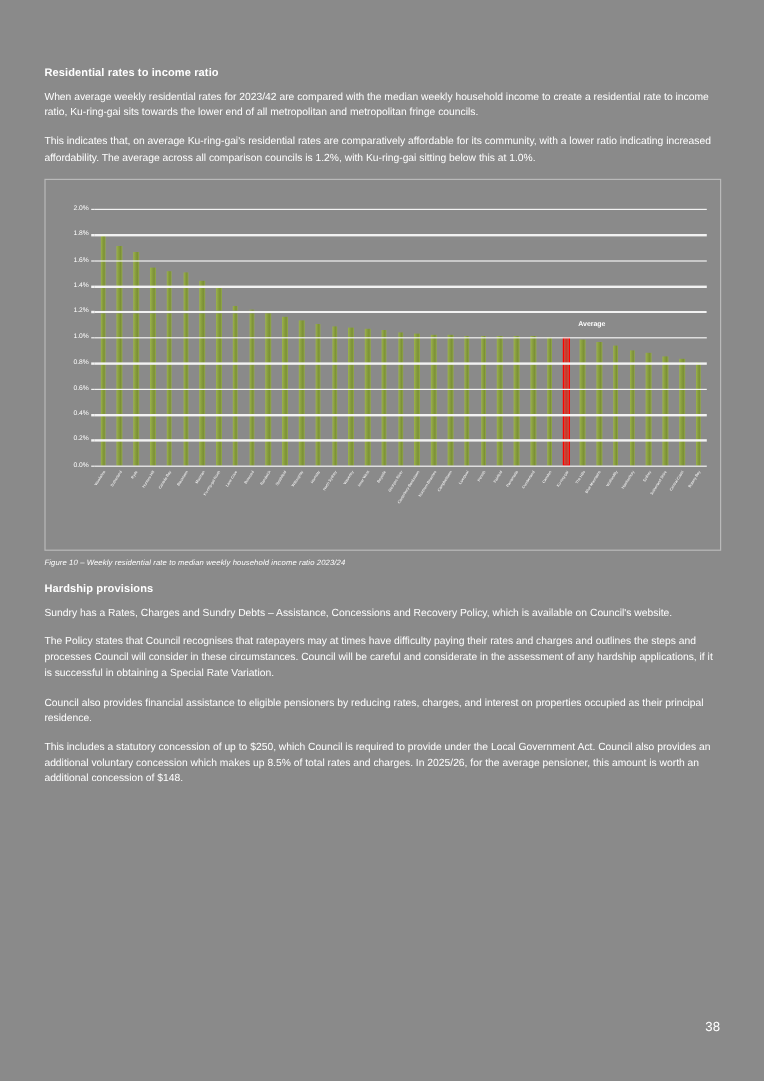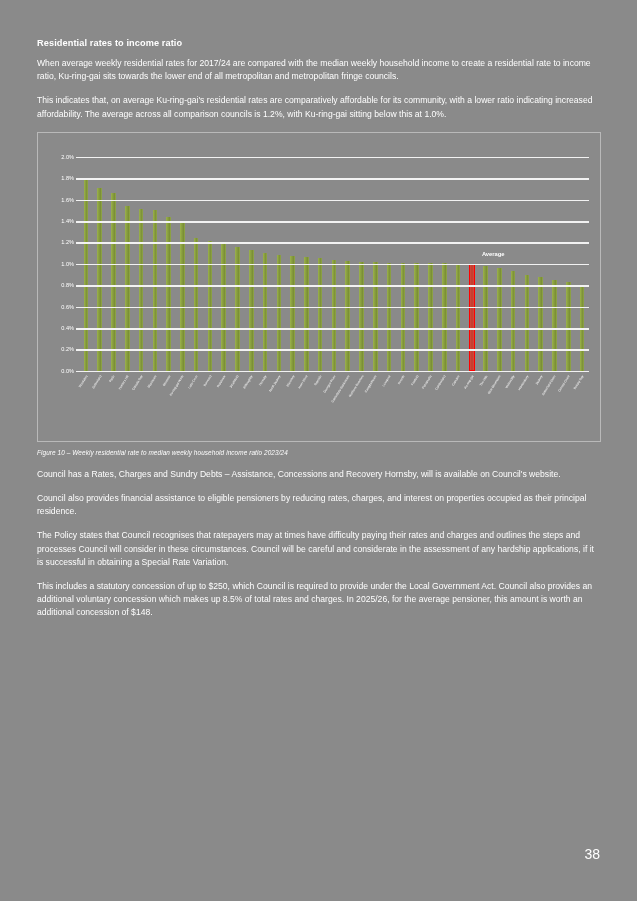--- a/index.html
+++ b/index.html
@@ -17,21 +17,21 @@
   }
   .page {
     position: absolute;
     left: 0; top: 0;
     width: 637px;
     height: 901px;
   }
   .content {
     position: absolute;
     left: 37px;
-    top: 38px;
+    top: 55px;
     width: 564px;
   }
   h2.section-head {
     font-size: 9.2px;
     font-weight: bold;
     margin: 0 0 9px 0;
     letter-spacing: 0.1px;
     color: #ffffff;
   }
   p.body-text {
@@ -164,42 +164,42 @@
   }
   
   .footer {
     position: absolute;
     left: 37px;
     right: 37px;
     bottom: 38px;
     text-align: right;
   }
   .page-num {
-    font-size: 14px;
+    font-size: 11px;
     font-weight: normal;
     color: #ffffff;
     margin-bottom: 1px;
   }
   .footer-title {
     font-size: 9.2px;
     font-weight: bold;
     color: #ffffff;
     letter-spacing: 0.05px;
   }
 </style>
 </head>
 <body>
 
 <div class="page">
 
   <div class="content">
 
     <h2 class="section-head">Residential rates to income ratio</h2>
 
-    <p class="body-text">When average weekly residential rates for 2017/24 are compared with the median weekly household income to create a residential rate to income ratio, Ku-ring-gai sits towards the lower end of all metropolitan and metropolitan fringe councils.</p>
+    <p class="body-text">When average weekly residential rates for 2023/42 are compared with the median weekly household income to create a residential rate to income ratio, Ku-ring-gai sits towards the lower end of all metropolitan and metropolitan fringe councils.</p>
 
     <p class="body-text"><span>This indicates that, on average Ku-ring-gai's residential rates are comparatively </span><span class="ital">affordable</span><span> for its community, with a lower ratio indicating increased affordability. The average across all comparison councils is 1.2%, with Ku-ring-gai sitting below this at 1.0%.</span></p>
 
     <div class="chart-wrap">
 
       <div class="plot" id="plot-area">
         <div class="bars" id="bars-container">
             <div class="bar-slot">
               <div class="bar" style="height: 90%;"></div>
             </div>
@@ -459,26 +459,27 @@
             <div class="xlab">Central Coast</div>
           </div>
           <div class="xlab-slot">
             <div class="xlab">Botany Bay</div>
           </div>
         </div>
     </div>
 
     <div class="fig-caption">Figure 10 – Weekly residential rate to median weekly household income ratio 2023/24</div>
 
-
-    <p class="body-text"><span>Council has a </span><span class="ital">Rates, Charges and Sundry Debts – Assistance, Concessions and Recovery Hornsby</span><span>, will is available on Council's website.</span></p>
+    <h2 class="section-head">Hardship provisions</h2>
+
+    <p class="body-text"><span>Sundry has a </span><span class="ital">Rates, Charges and Sundry Debts – Assistance, Concessions and Recovery Policy</span><span>, which is available on Council's website.</span></p>
+
+    <p class="body-text">The Policy states that Council recognises that ratepayers may at times have difficulty paying their rates and charges and outlines the steps and processes Council will consider in these circumstances. Council will be careful and considerate in the assessment of any hardship applications, if it is successful in obtaining a Special Rate Variation.</p>
 
     <p class="body-text">Council also provides financial assistance to eligible pensioners by reducing rates, charges, and interest on properties occupied as their principal residence.</p>
-
-    <p class="body-text">The Policy states that Council recognises that ratepayers may at times have difficulty paying their rates and charges and outlines the steps and processes Council will consider in these circumstances. Council will be careful and considerate in the assessment of any hardship applications, if it is successful in obtaining a Special Rate Variation.</p>
 
     <p class="body-text">This includes a statutory concession of up to $250, which Council is required to provide under the Local Government Act. Council also provides an additional voluntary concession which makes up 8.5% of total rates and charges. In 2025/26, for the average pensioner, this amount is worth an additional concession of $148.</p>
 
   </div>
 
   <div class="footer">
     <div class="page-num">38</div>
   </div>
 
 </div>

